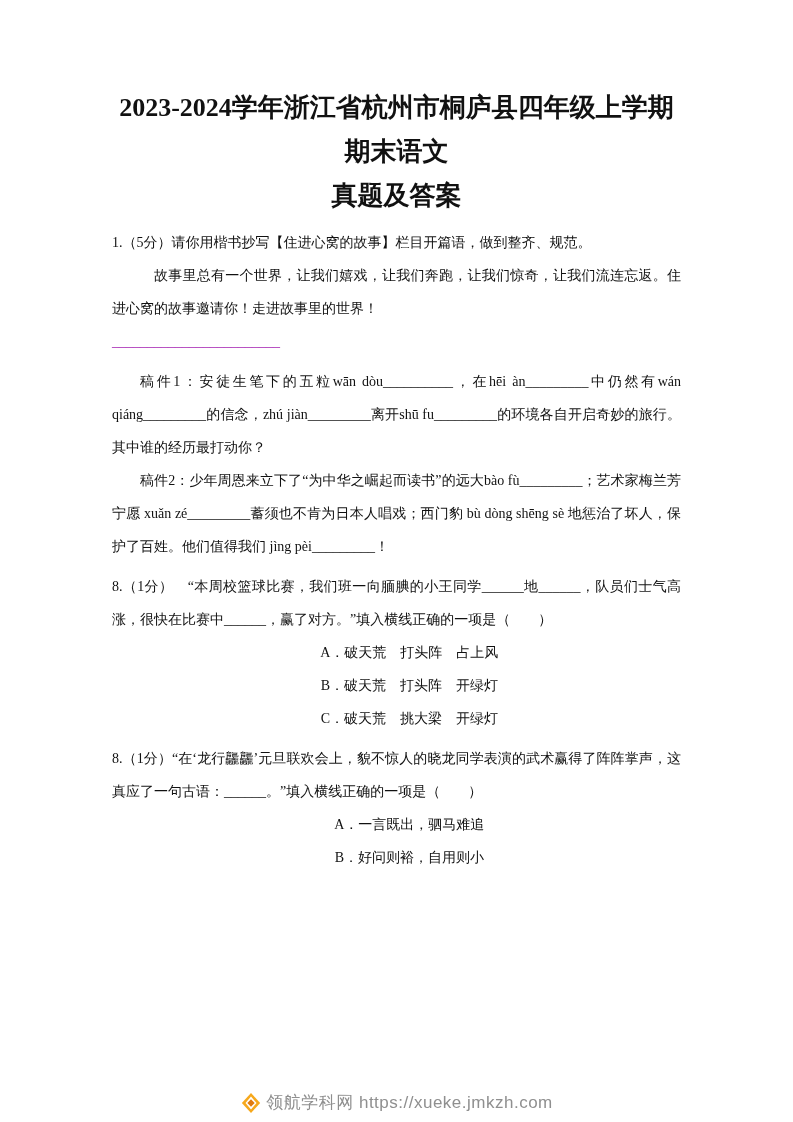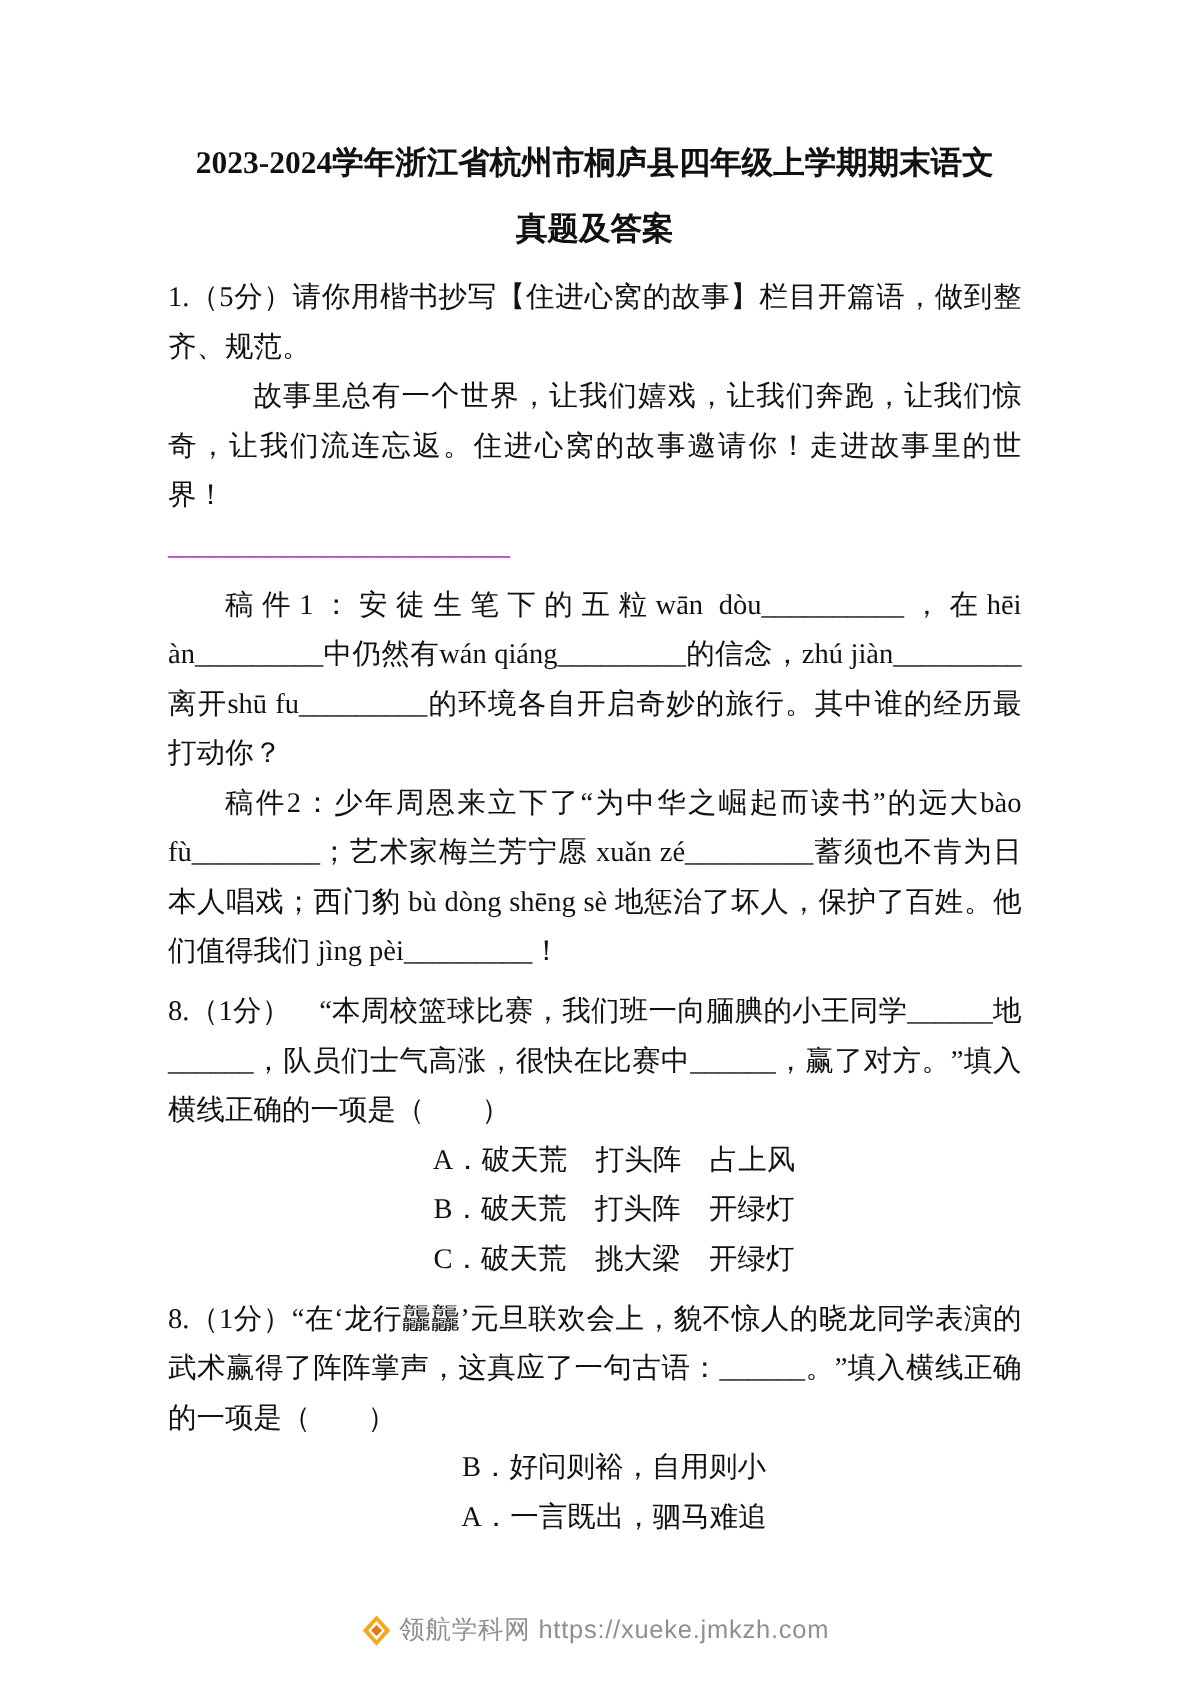--- a/index.html
+++ b/index.html
@@ -11,46 +11,46 @@
     background: #ffffff;
     box-sizing: border-box;
     padding: 86px 112px 0 112px;
     font-family: "Liberation Serif", "DejaVu Serif", serif;
     color: #111111;
     overflow: hidden;
   }
   .title {
     text-align: center;
     font-weight: bold;
-    font-size: 21px;
+    font-size: 26px;
     line-height: 44px;
     margin-bottom: 8px;
   }
   .question { margin-top: 7px; }
   .question p {
     margin: 0;
-    font-size: 19px;
+    font-size: 14px;
     line-height: 33px;
     text-align: justify;
   }
   .indent2 { text-indent: 2em; }
   .indent3 { text-indent: 3em; }
   .blank-line {
     font-size: 15.5px;
     line-height: 33px;
     letter-spacing: 0;
     color: #a21caf;
   }
   .options { margin-left: 1.6em; }
   .options p { text-align: center; }
   .footer {
     position: absolute;
     left: 0;
     right: 0;
-    bottom: 24px;
+    bottom: 8px;
     display: flex;
     align-items: center;
     justify-content: center;
     gap: 4px;
   }
   .footer-text {
     color: #8f8f8f;
     font-size: 17px;
     font-family: "Liberation Sans", sans-serif;
     letter-spacing: 0.5px;
@@ -88,22 +88,22 @@
     <div class="options">
       <p>A．破天荒　打头阵　占上风</p>
       <p>B．破天荒　打头阵　开绿灯</p>
       <p>C．破天荒　挑大梁　开绿灯</p>
     </div>
   </div>
 
   <div class="question">
     <p>8.（1分）“在‘龙行龘龘’元旦联欢会上，貌不惊人的晓龙同学表演的武术赢得了阵阵掌声，这真应了一句古语：______。”填入横线正确的一项是（　　）</p>
     <div class="options">
+      <p>A．一言既出，驷马难追</p>
       <p>B．好问则裕，自用则小</p>
-      <p>A．一言既出，驷马难追</p>
     </div>
   </div>
 
   <div class="footer">
     <svg class="logo" viewBox="0 0 24 24" aria-hidden="true">
       <polygon points="12,1 22,12 12,23 2,12" fill="#f6a81c"></polygon>
       <polygon points="12,5 18,12 12,19 6,12" fill="#ffffff"></polygon>
       <polygon points="12,8 16,12 12,16 8,12" fill="#e07b10"></polygon>
     </svg>
     <span class="footer-text">领航学科网 https://xueke.jmkzh.com</span>

